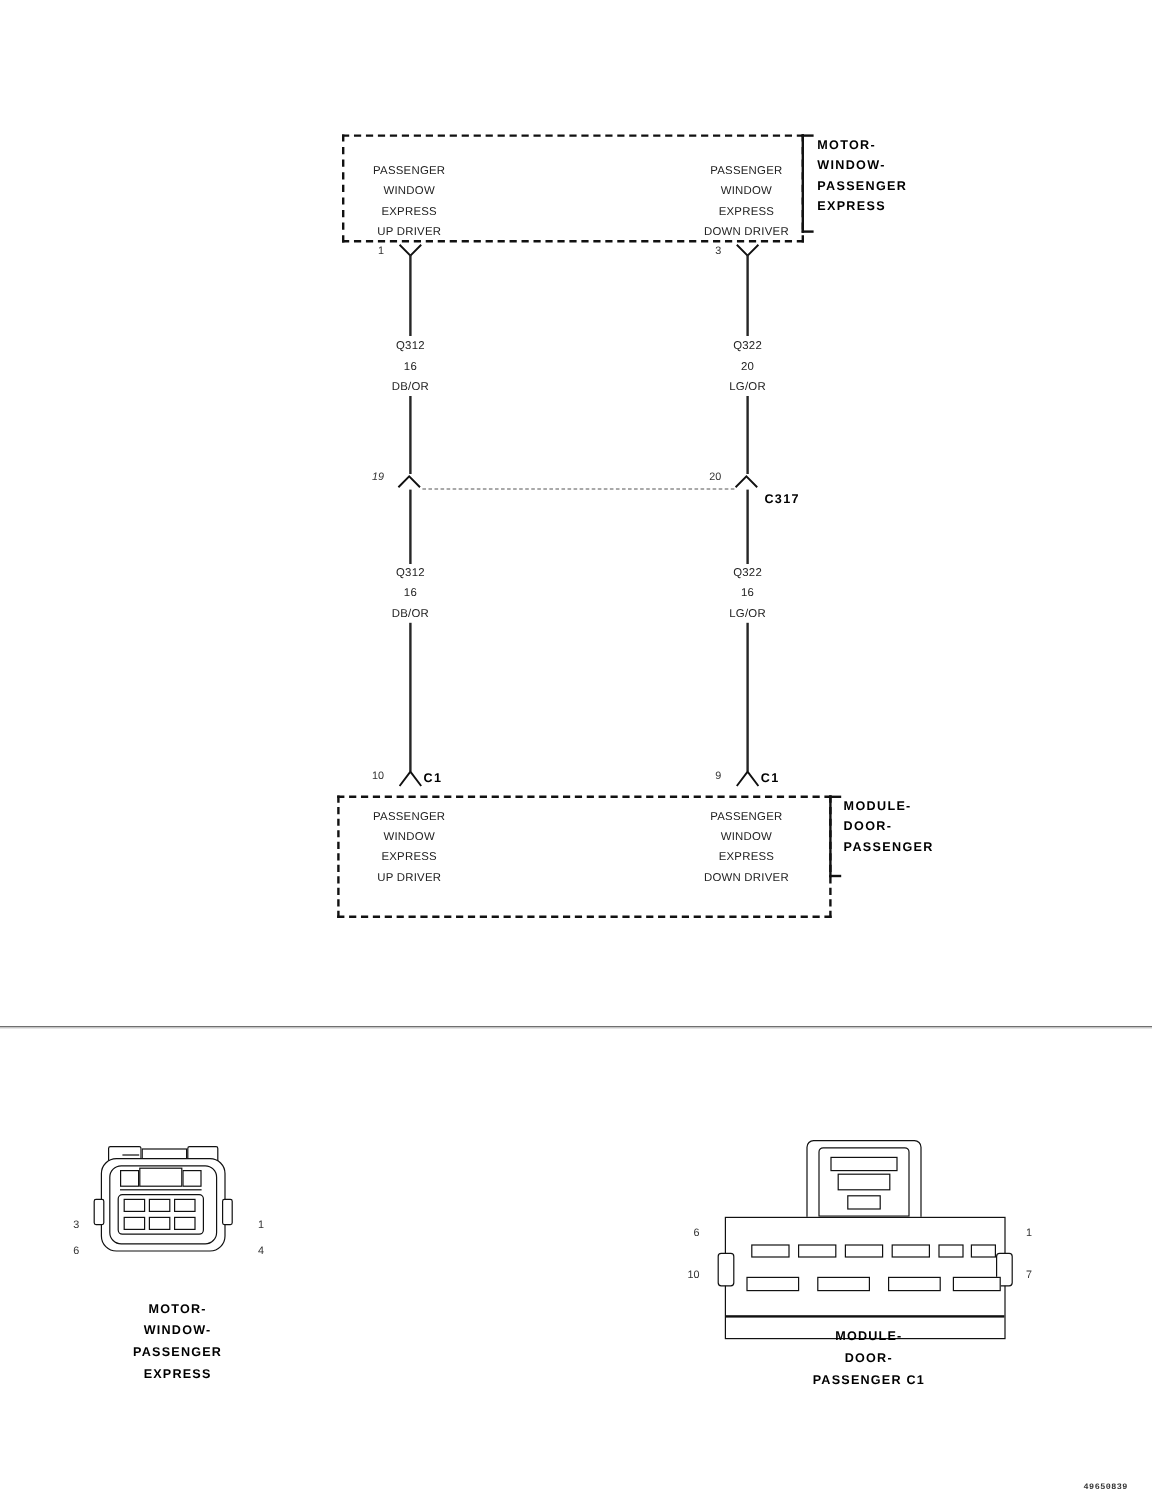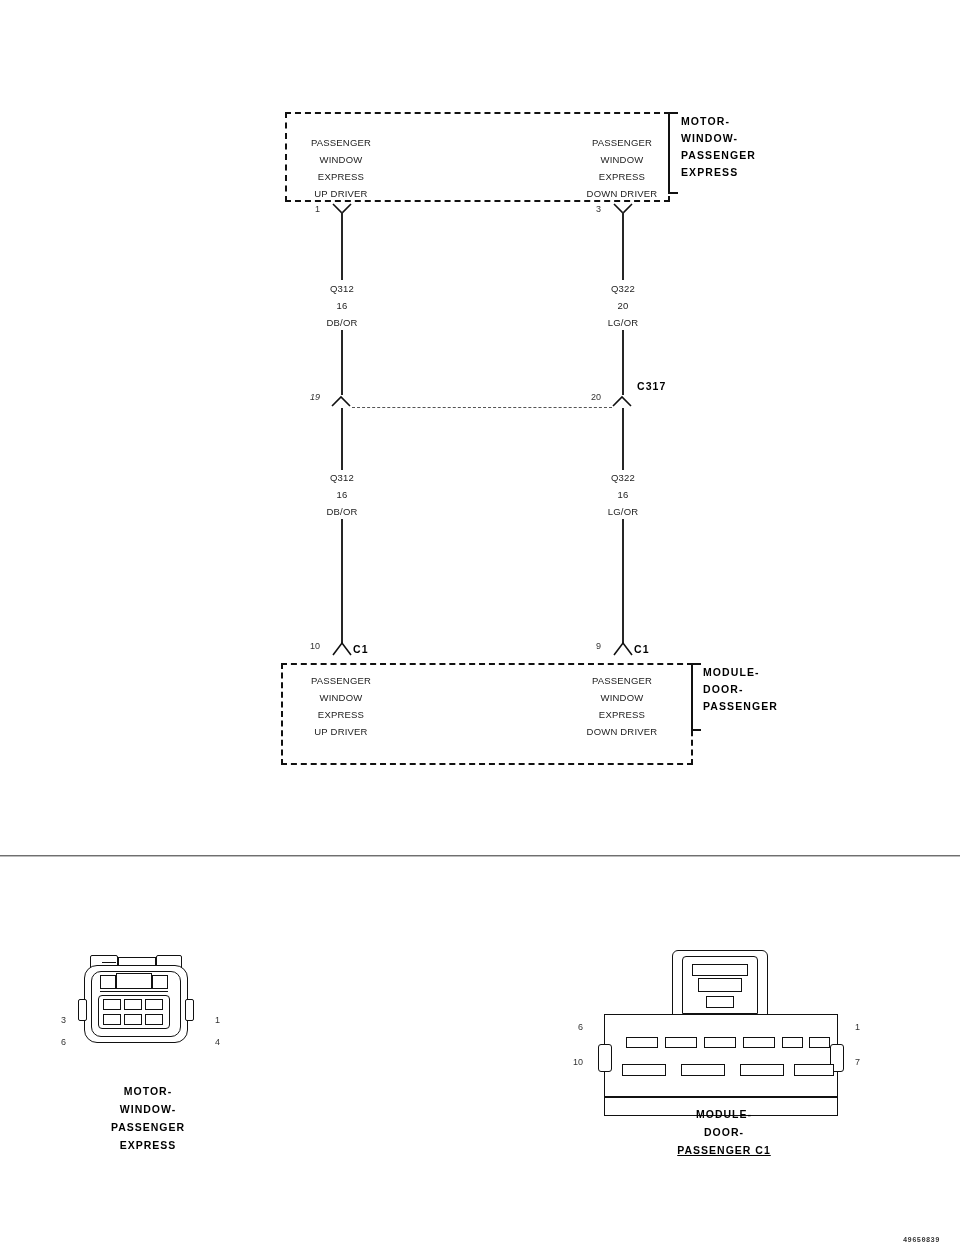--- a/index.html
+++ b/index.html
@@ -173,21 +173,21 @@
 
 <div class="abs pin-num" style="left:298px; top:392px; width:22px;font-style:italic;">19</div>
 <svg class="abs" style="left:330px; top:392px;" width="22" height="18" viewBox="0 0 22 18">
   <path d="M2 14 L11 5 L20 14" fill="none" stroke="#111" stroke-width="1.6"></path>
 </svg>
 <div class="wire-h-dash" style="left:352px; top:407px; width:260px;"></div>
 <div class="abs pin-num" style="left:579px; top:392px; width:22px;">20</div>
 <svg class="abs" style="left:611px; top:392px;" width="22" height="18" viewBox="0 0 22 18">
   <path d="M2 14 L11 5 L20 14" fill="none" stroke="#111" stroke-width="1.6"></path>
 </svg>
-<div class="abs bold-label" style="left:637px; top:378px;text-align:center;">C317</div>
+<div class="abs bold-label" style="left:637px; top:408px;text-align:center;">C317</div>
 
 <div class="wire" style="left:341px; top:408px; height:62px;"></div>
 <div class="wire" style="left:622px; top:408px; height:62px;"></div>
 
 <div class="abs cap" style="left:287px; top:469px; width:110px;">
   <div>Q312</div>
   <div>16</div>
   <div>DB/OR</div>
 </div>
 <div class="abs cap" style="left:568px; top:469px; width:110px;">
@@ -305,16 +305,16 @@
 </div>
 
 <div class="abs pin-num" style="left:565px; top:1022px; width:18px;">6</div>
 <div class="abs pin-num" style="left:561px; top:1057px; width:22px;">10</div>
 <div class="abs pin-num" style="left:855px; top:1022px; width:18px; text-align:left;">1</div>
 <div class="abs pin-num" style="left:855px; top:1057px; width:18px; text-align:left;">7</div>
 
 <div class="abs" style="left:634px; top:1105px; width:180px; text-align:center;">
   <div class="conn-name" style="line-height:18px;">MODULE-</div>
   <div class="conn-name" style="line-height:18px;">DOOR-</div>
-  <div class="conn-name" style="line-height:18px;text-decoration:underline;">PASSENGER C1</div>
+  <div class="conn-name" style="line-height:18px;">PASSENGER C1</div>
 </div>
 
 <div class="footer-code" style="left:903px; top:1236px;">49650839</div>
 
 </body></html>

